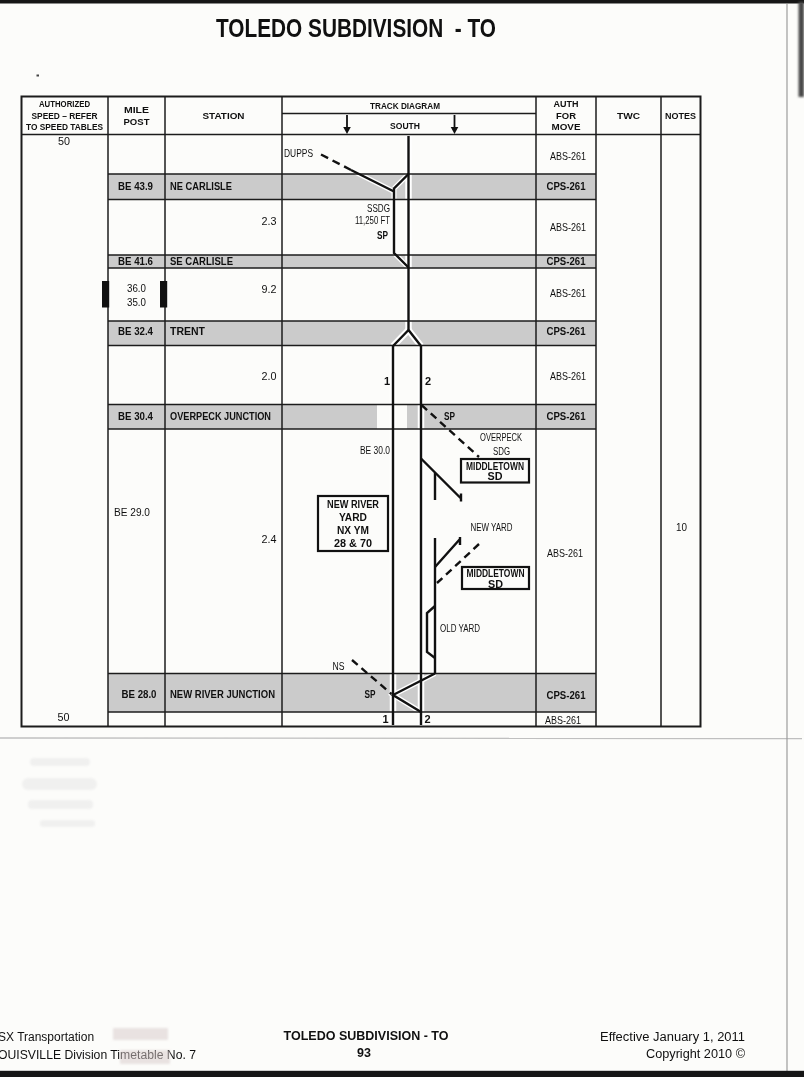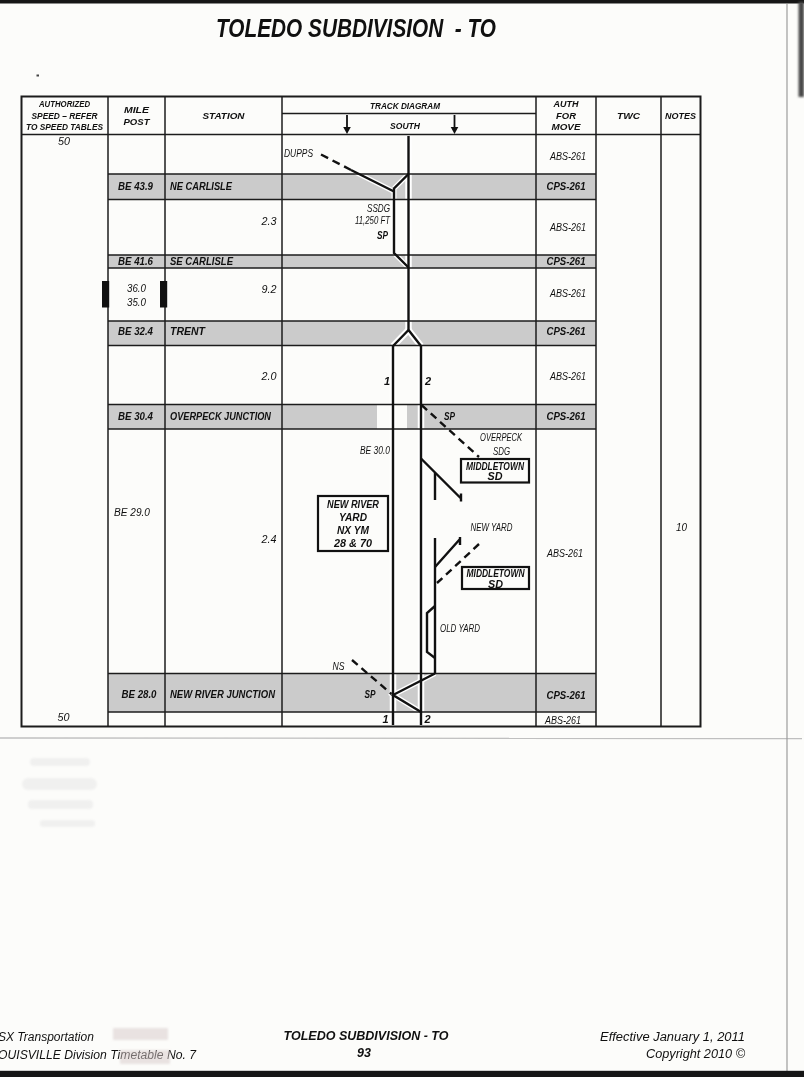--- a/index.html
+++ b/index.html
@@ -1,16 +1,16 @@
 <!DOCTYPE html>
 <html><head>
 <meta charset="utf-8">
 <style>
 html,body{margin:0;padding:0;}
-#page{position:relative;width:804px;height:1077px;background:#fcfcfa;overflow:hidden;font-family:"Liberation Sans",sans-serif;font-style:italic;}
+#page{position:relative;width:804px;height:1077px;background:#fcfcfa;overflow:hidden;font-family:"Liberation Sans",sans-serif;}
 text{font-family:"Liberation Sans",sans-serif;fill:#101010;}
 </style>
 </head>
 <body>
 <div id="page">
 <svg width="804" height="1077" viewBox="0 0 804 1077">
 <defs>
 <filter id="bl1" x="-80%" y="-80%" width="260%" height="260%">
           <feGaussianBlur stdDeviation="1.3"></feGaussianBlur>
         </filter>

